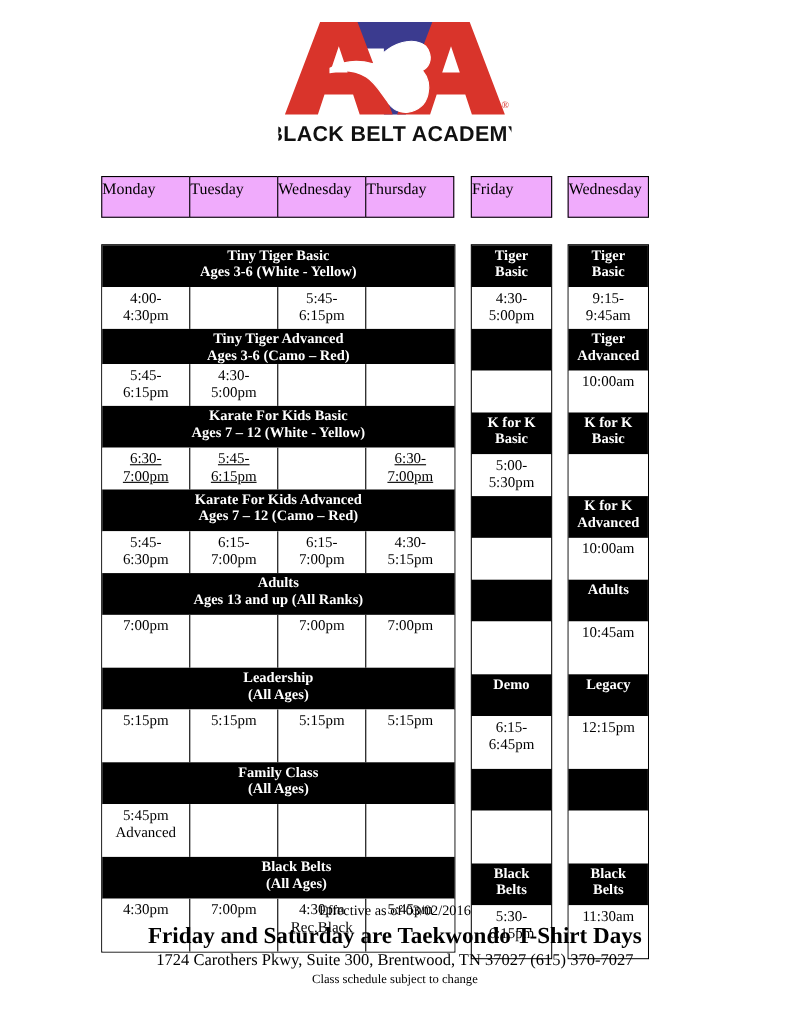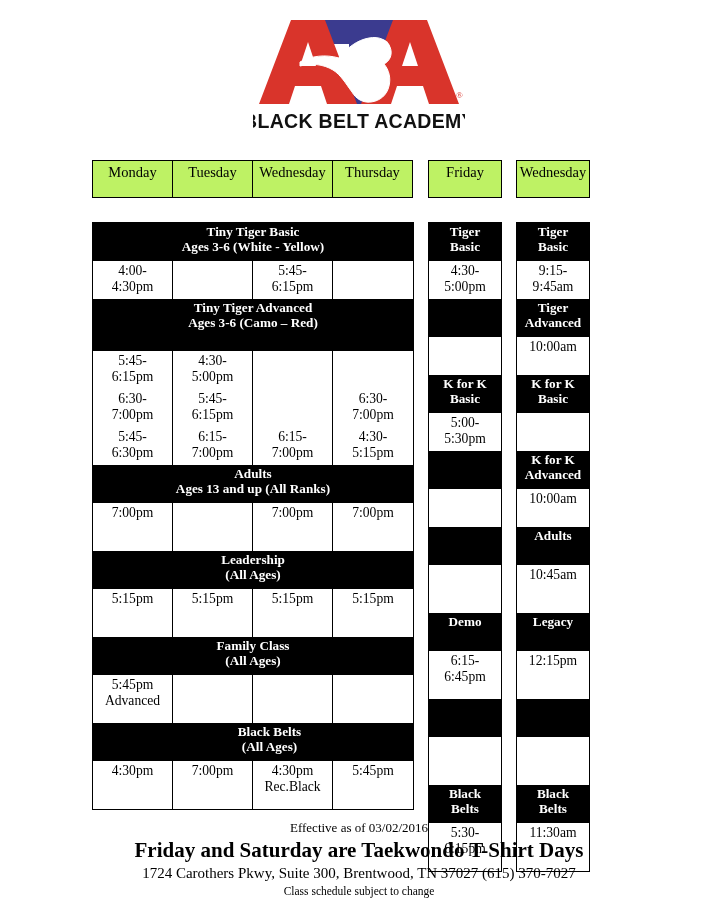--- a/index.html
+++ b/index.html
@@ -49,24 +49,24 @@
 
   
   .hdr-row {
     display: flex;
     height: 38px;
   }
   .hdr-cell {
     border: 1px solid #000;
     box-sizing: border-box;
     font-size: 14.5px;
-    text-align: center;
+    text-align: left;
     padding-top: 3px;
     line-height: 1.15;
-    background: #bef264;
+    background: #f0abfc;
   }
   .main-block .hdr-cell { margin-right: -1px; }
   .c-mon { width: 81px; }
   .c-tue { width: 81px; }
   .c-wed { width: 81px; }
   .c-thu { width: 81px; }
   .side-block .hdr-cell { width: 74px; }
 
   .spacer { height: 24px; }
 
@@ -173,33 +173,35 @@
       </div>
       <div class="spacer"></div>
       <div class="grid" id="main-grid">
           <div class="band" style="height: 38px;">Tiny Tiger Basic<br>Ages 3-6 (White - Yellow)</div>
           <div class="trow" style="height: 38px;">
             <div class="tcell" style="height: 38px;">4:00-<br>4:30pm</div>
             <div class="tcell" style="height: 38px;"></div>
             <div class="tcell" style="height: 38px;">5:45-<br>6:15pm</div>
             <div class="tcell" style="height: 38px;"></div>
           </div>
-          <div class="band" style="height: 52px;">Tiny Tiger Advanced<br>Ages 3-6 (Camo – Red)</div>
+          <div class="band" style="height: 32px;">Tiny Tiger Advanced<br>Ages 3-6 (Camo – Red)</div>
           <div class="trow" style="height: 38px;">
             <div class="tcell" style="height: 38px;">5:45-<br>6:15pm</div>
             <div class="tcell" style="height: 38px;">4:30-<br>5:00pm</div>
             <div class="tcell" style="height: 38px;"></div>
             <div class="tcell" style="height: 38px;"></div>
           </div>
-          <div class="trow" style="height: 38px;">
+          <div class="band" style="height: 38px;">Karate For Kids Basic<br>Ages 7 – 12 (White - Yellow)</div>
+          <div class="trow" style="height: 38px; text-decoration: underline;">
             <div class="tcell" style="height: 38px;">6:30-<br>7:00pm</div>
             <div class="tcell" style="height: 38px;">5:45-<br>6:15pm</div>
             <div class="tcell" style="height: 38px;"></div>
             <div class="tcell" style="height: 38px;">6:30-<br>7:00pm</div>
           </div>
+          <div class="band" style="height: 38px;">Karate For Kids Advanced<br>Ages 7 – 12 (Camo – Red)</div>
           <div class="trow" style="height: 38px;">
             <div class="tcell" style="height: 38px;">5:45-<br>6:30pm</div>
             <div class="tcell" style="height: 38px;">6:15-<br>7:00pm</div>
             <div class="tcell" style="height: 38px;">6:15-<br>7:00pm</div>
             <div class="tcell" style="height: 38px;">4:30-<br>5:15pm</div>
           </div>
           <div class="band" style="height: 38px;">Adults<br>Ages 13 and up (All Ranks)</div>
           <div class="trow" style="height: 48px;">
             <div class="tcell" style="height: 48px;">7:00pm</div>
             <div class="tcell" style="height: 48px;"></div>

